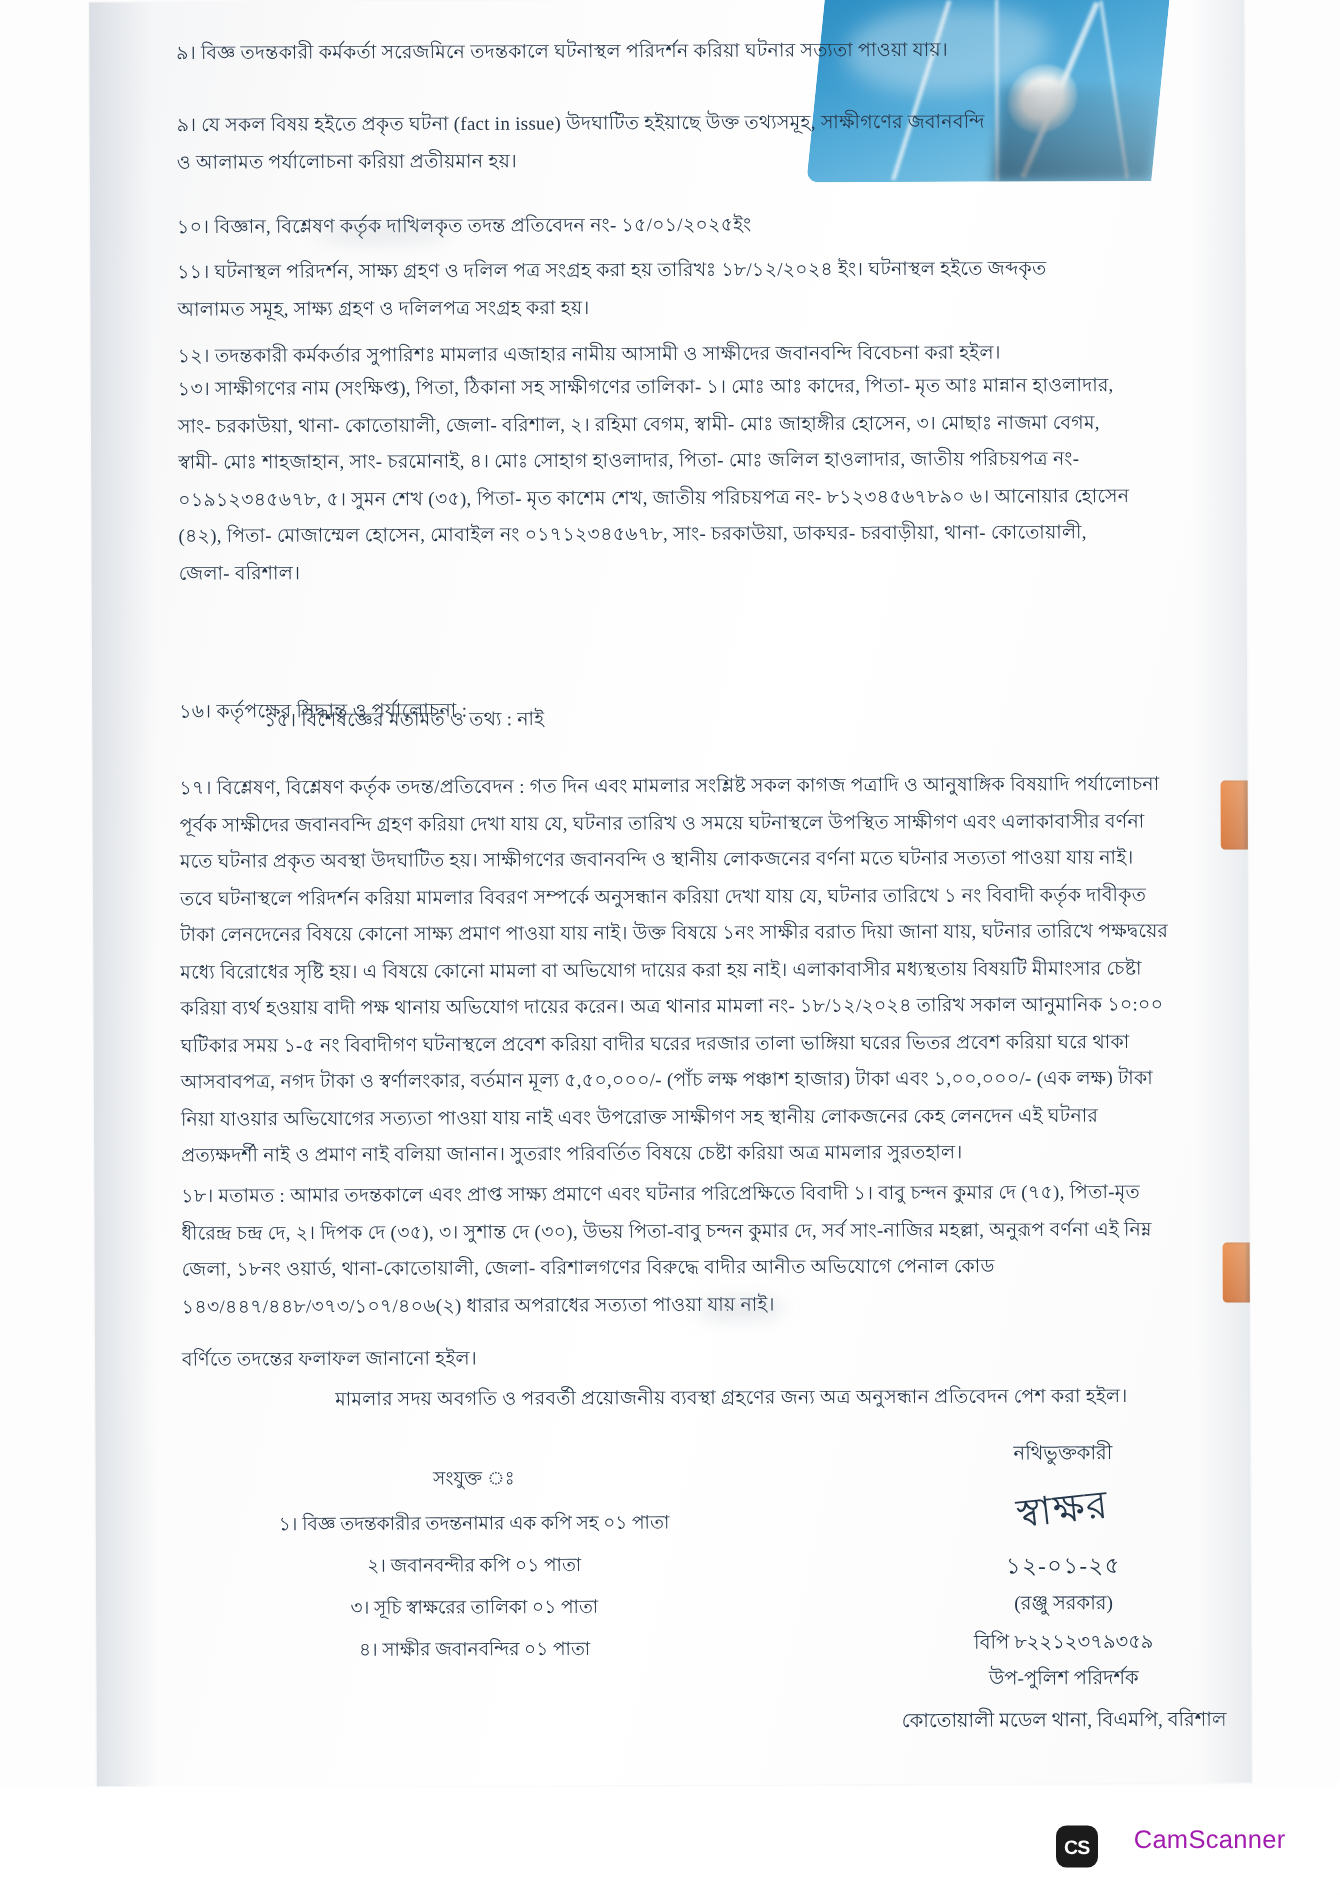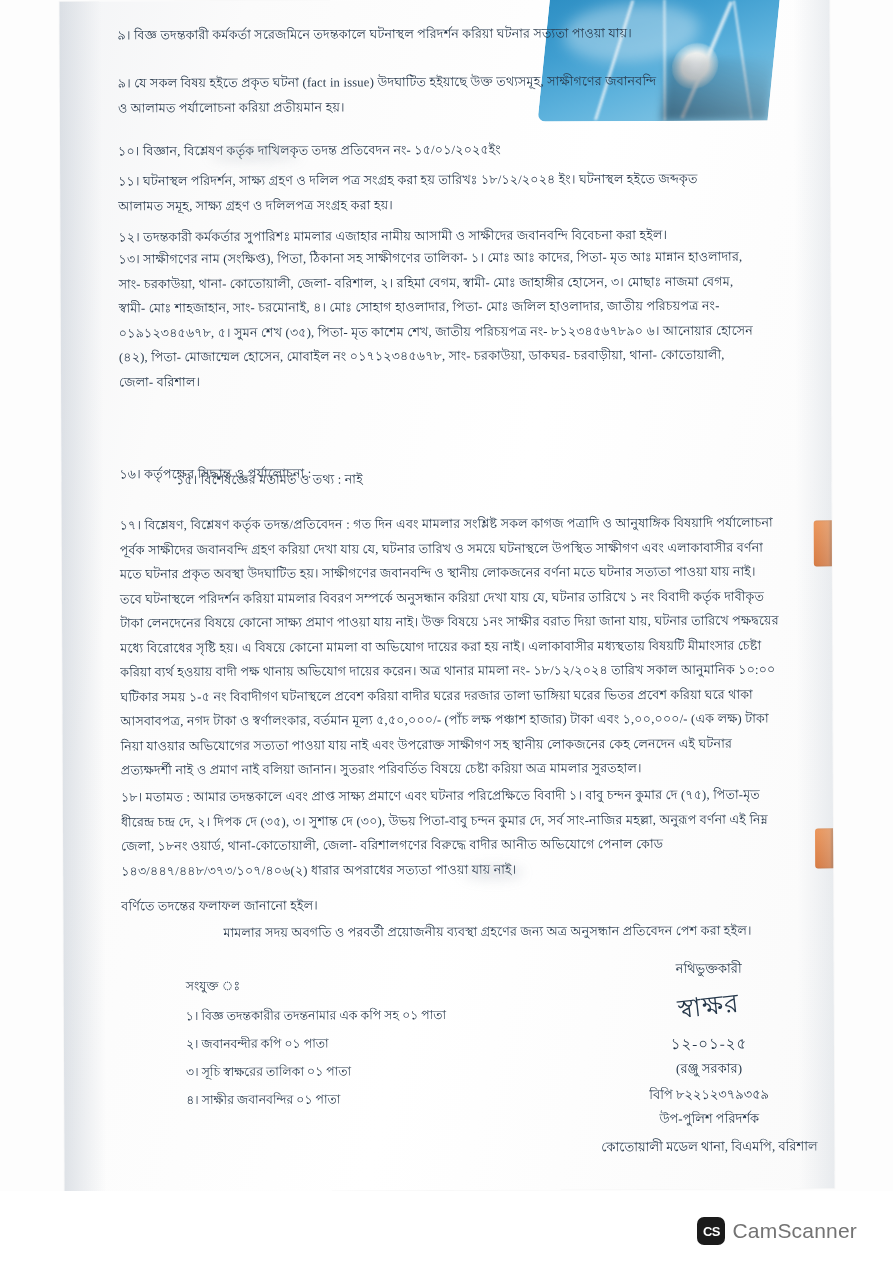--- a/index.html
+++ b/index.html
@@ -159,58 +159,59 @@
   #signature-station { font-size: 13px; margin-top: 7px; white-space: nowrap; }
 
   
   #attachments {
     position: absolute;
     left: 122px;
     top: 972px;
     color: #27384b;
     font-size: 12.4px;
     line-height: 2.25;
+    text-align: center;
   }
   #attachments .att-head { margin-bottom: 2px; }
   #attachments .att-item { white-space: nowrap; }
 
   
   #footer-bar {
     position: absolute;
     left: 0;
     bottom: 0;
     width: 893px;
     height: 72px;
     background: #ffffff;
   }
   #camscanner {
     position: absolute;
     right: 36px;
     bottom: 18px;
     display: flex;
-    align-items: center;
-    gap: 7px;
+    align-items: flex-start;
+    gap: 24px;
   }
   #cs-badge {
     width: 28px; height: 28px;
     background: #1b1b1b;
     border-radius: 7px;
     color: #ffffff;
     font-family: "Liberation Sans", sans-serif;
     font-size: 13px;
     font-weight: bold;
     display: flex;
     align-items: center;
     justify-content: center;
     letter-spacing: -0.5px;
   }
   #cs-word {
     font-family: "Liberation Sans", sans-serif;
-    font-size: 21px;
-    color: #737373;
+    font-size: 17px;
+    color: #a21caf;
     letter-spacing: 0.2px;
   }
 
   
   .smudge {
     position: absolute;
     background: rgba(120,135,150,0.18);
     filter: blur(6px);
     border-radius: 50%;
   }

